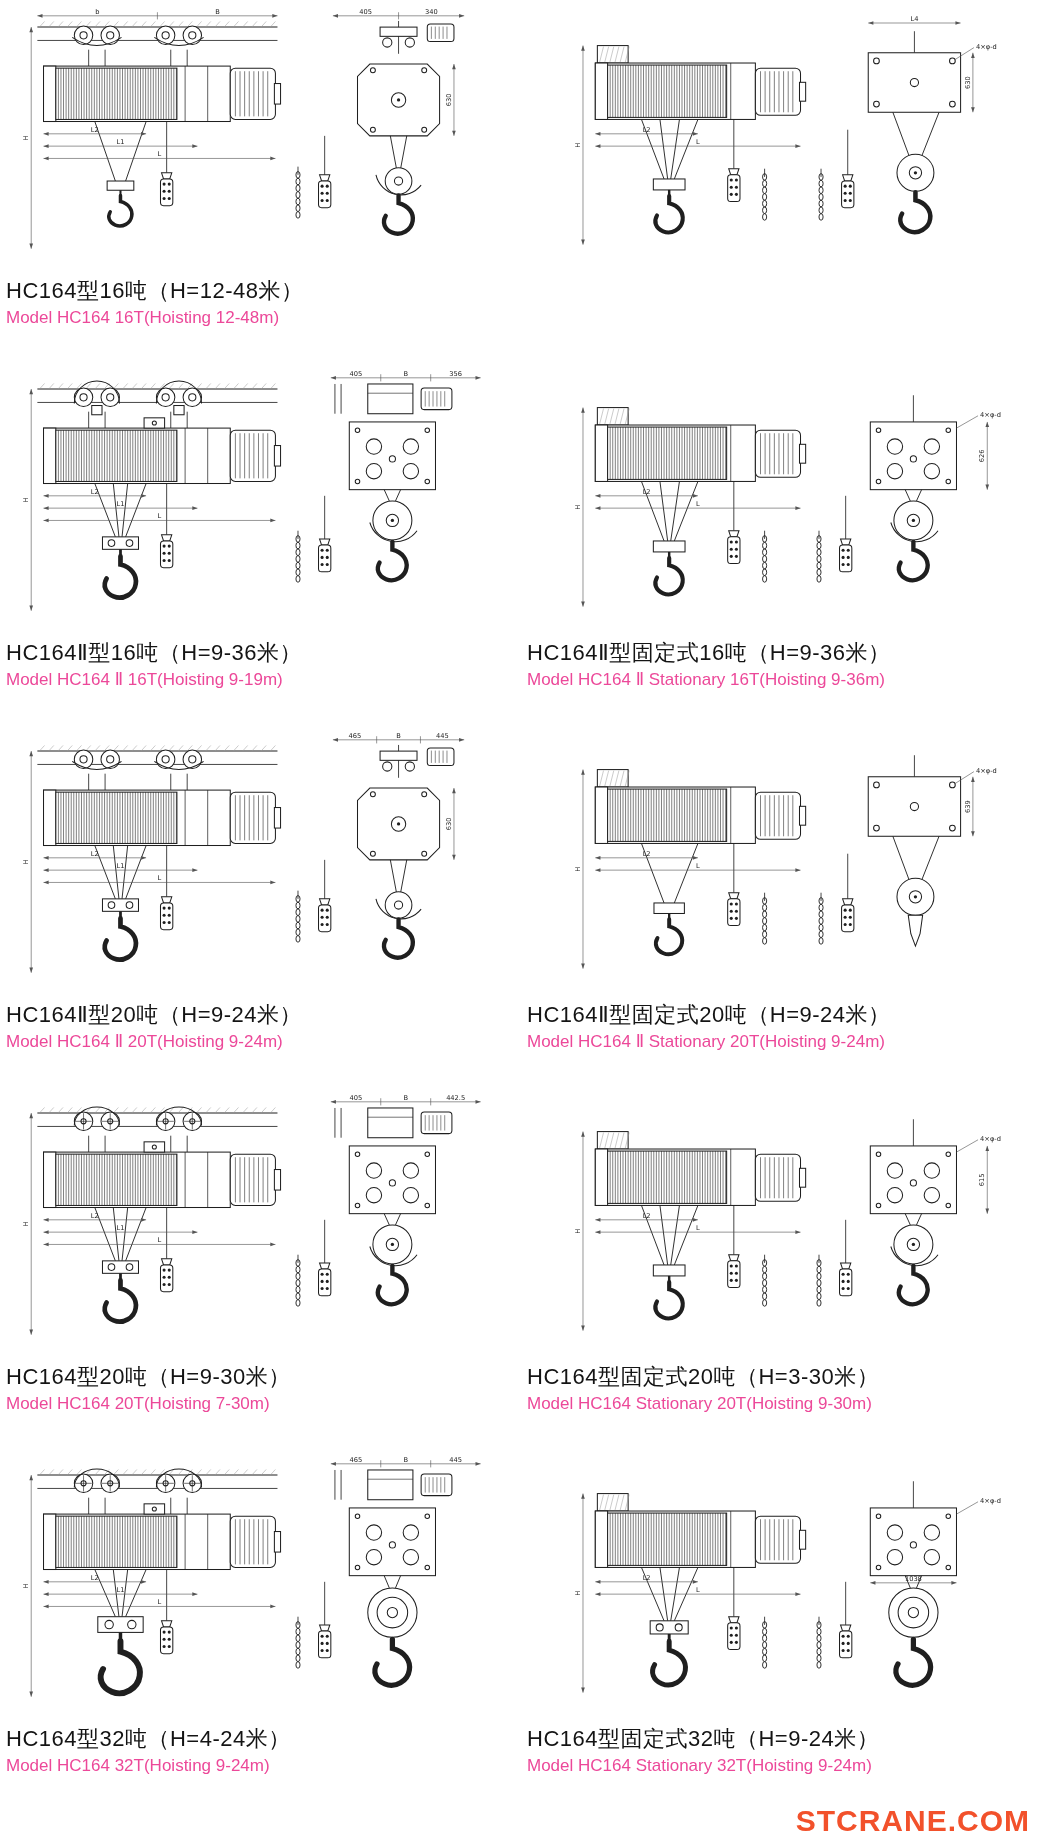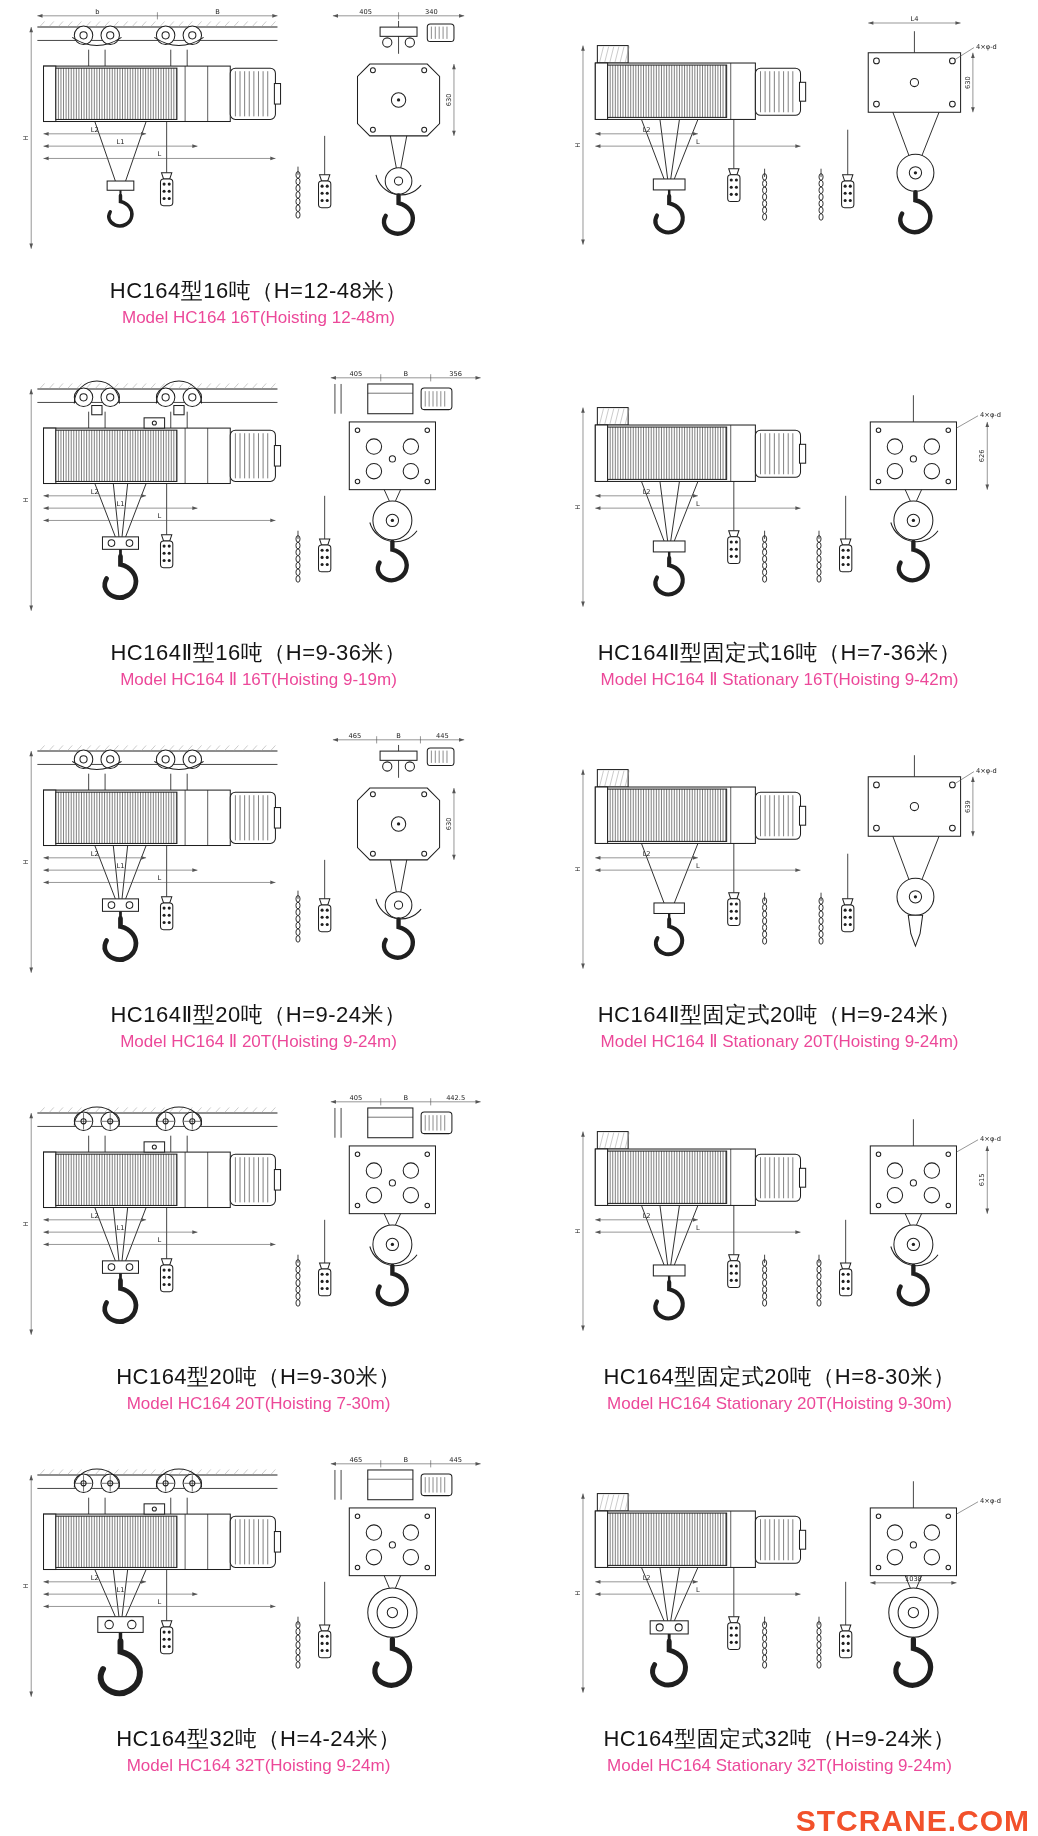--- a/index.html
+++ b/index.html
@@ -6,21 +6,21 @@
   body{
     width:1038px;height:1836px;background:#ffffff;overflow:hidden;position:relative;
     font-family:"Liberation Sans","DejaVu Sans",sans-serif;color:#111;
   }
   .page{padding-top:6px}
   .row{display:flex;justify-content:space-between;height:362px;padding:0 6px}
   figure.cell{flex:0 0 505px;margin:0;display:flex;flex-direction:column;align-items:center}
   .drawing{width:472px;height:270px}
   .drawing svg{width:100%;height:100%;display:block}
   svg text{font-family:"DejaVu Sans",sans-serif}
-  figcaption{text-align:center;width:100%}
+  figcaption{text-align:left;width:100%}
   .cap-cn{font-size:22px;line-height:30px;color:#141414;letter-spacing:.5px}
   .cap-en{font-size:17px;line-height:24px;color:#ec4899}
   .watermark{
     position:absolute;right:8px;bottom:-2px;font-size:30px;font-weight:bold;
     letter-spacing:1px;text-shadow:0 0 2px #ffffff;
   }
 </style>
 </head>
 <body style="background: rgb(255, 255, 255);">
 
@@ -727,22 +727,22 @@
             <ellipse cx="268" cy="166" rx="2" ry="3.2" fill="none" stroke="#1f1f1f" stroke-width="0.9"></ellipse>
             <ellipse cx="268" cy="172.5" rx="2" ry="3.2" fill="none" stroke="#1f1f1f" stroke-width="0.9"></ellipse>
             <ellipse cx="268" cy="179" rx="2" ry="3.2" fill="none" stroke="#1f1f1f" stroke-width="0.9"></ellipse>
             <ellipse cx="268" cy="185.5" rx="2" ry="3.2" fill="none" stroke="#1f1f1f" stroke-width="0.9"></ellipse>
             <ellipse cx="268" cy="192" rx="2" ry="3.2" fill="none" stroke="#1f1f1f" stroke-width="0.9"></ellipse>
             <ellipse cx="268" cy="198.5" rx="2" ry="3.2" fill="none" stroke="#1f1f1f" stroke-width="0.9"></ellipse>
             <ellipse cx="268" cy="205" rx="2" ry="3.2" fill="none" stroke="#1f1f1f" stroke-width="0.9"></ellipse>
           </svg>
         </div>
       <figcaption>
-        <div class="cap-cn">HC164Ⅱ型固定式16吨（H=7-36米）</div>
-        <div class="cap-en">Model HC164 Ⅱ Stationary 16T(Hoisting 9-42m)</div>
+        <div class="cap-cn">HC164Ⅱ型固定式16吨（H=9-36米）</div>
+        <div class="cap-en">Model HC164 Ⅱ Stationary 16T(Hoisting 9-36m)</div>
       </figcaption>
     </figure>
   </div>
 
   <div class="row">
     <figure class="cell">
       <div class="drawing">
           <svg viewBox="0 0 460 262" preserveAspectRatio="xMidYMid meet">
             <line x1="14" y1="20" x2="248" y2="20" stroke="#1f1f1f" stroke-width="1"></line>
             <line x1="14" y1="33" x2="248" y2="33" stroke="#1f1f1f" stroke-width="0.8"></line>
@@ -1445,21 +1445,21 @@
             <ellipse cx="268" cy="166" rx="2" ry="3.2" fill="none" stroke="#1f1f1f" stroke-width="0.9"></ellipse>
             <ellipse cx="268" cy="172.5" rx="2" ry="3.2" fill="none" stroke="#1f1f1f" stroke-width="0.9"></ellipse>
             <ellipse cx="268" cy="179" rx="2" ry="3.2" fill="none" stroke="#1f1f1f" stroke-width="0.9"></ellipse>
             <ellipse cx="268" cy="185.5" rx="2" ry="3.2" fill="none" stroke="#1f1f1f" stroke-width="0.9"></ellipse>
             <ellipse cx="268" cy="192" rx="2" ry="3.2" fill="none" stroke="#1f1f1f" stroke-width="0.9"></ellipse>
             <ellipse cx="268" cy="198.5" rx="2" ry="3.2" fill="none" stroke="#1f1f1f" stroke-width="0.9"></ellipse>
             <ellipse cx="268" cy="205" rx="2" ry="3.2" fill="none" stroke="#1f1f1f" stroke-width="0.9"></ellipse>
           </svg>
         </div>
       <figcaption>
-        <div class="cap-cn">HC164型固定式20吨（H=8-30米）</div>
+        <div class="cap-cn">HC164型固定式20吨（H=3-30米）</div>
         <div class="cap-en">Model HC164 Stationary 20T(Hoisting 9-30m)</div>
       </figcaption>
     </figure>
   </div>
 
   <div class="row">
     <figure class="cell">
       <div class="drawing">
           <svg viewBox="0 0 460 262" preserveAspectRatio="xMidYMid meet">
             <line x1="14" y1="20" x2="248" y2="20" stroke="#1f1f1f" stroke-width="1"></line>

